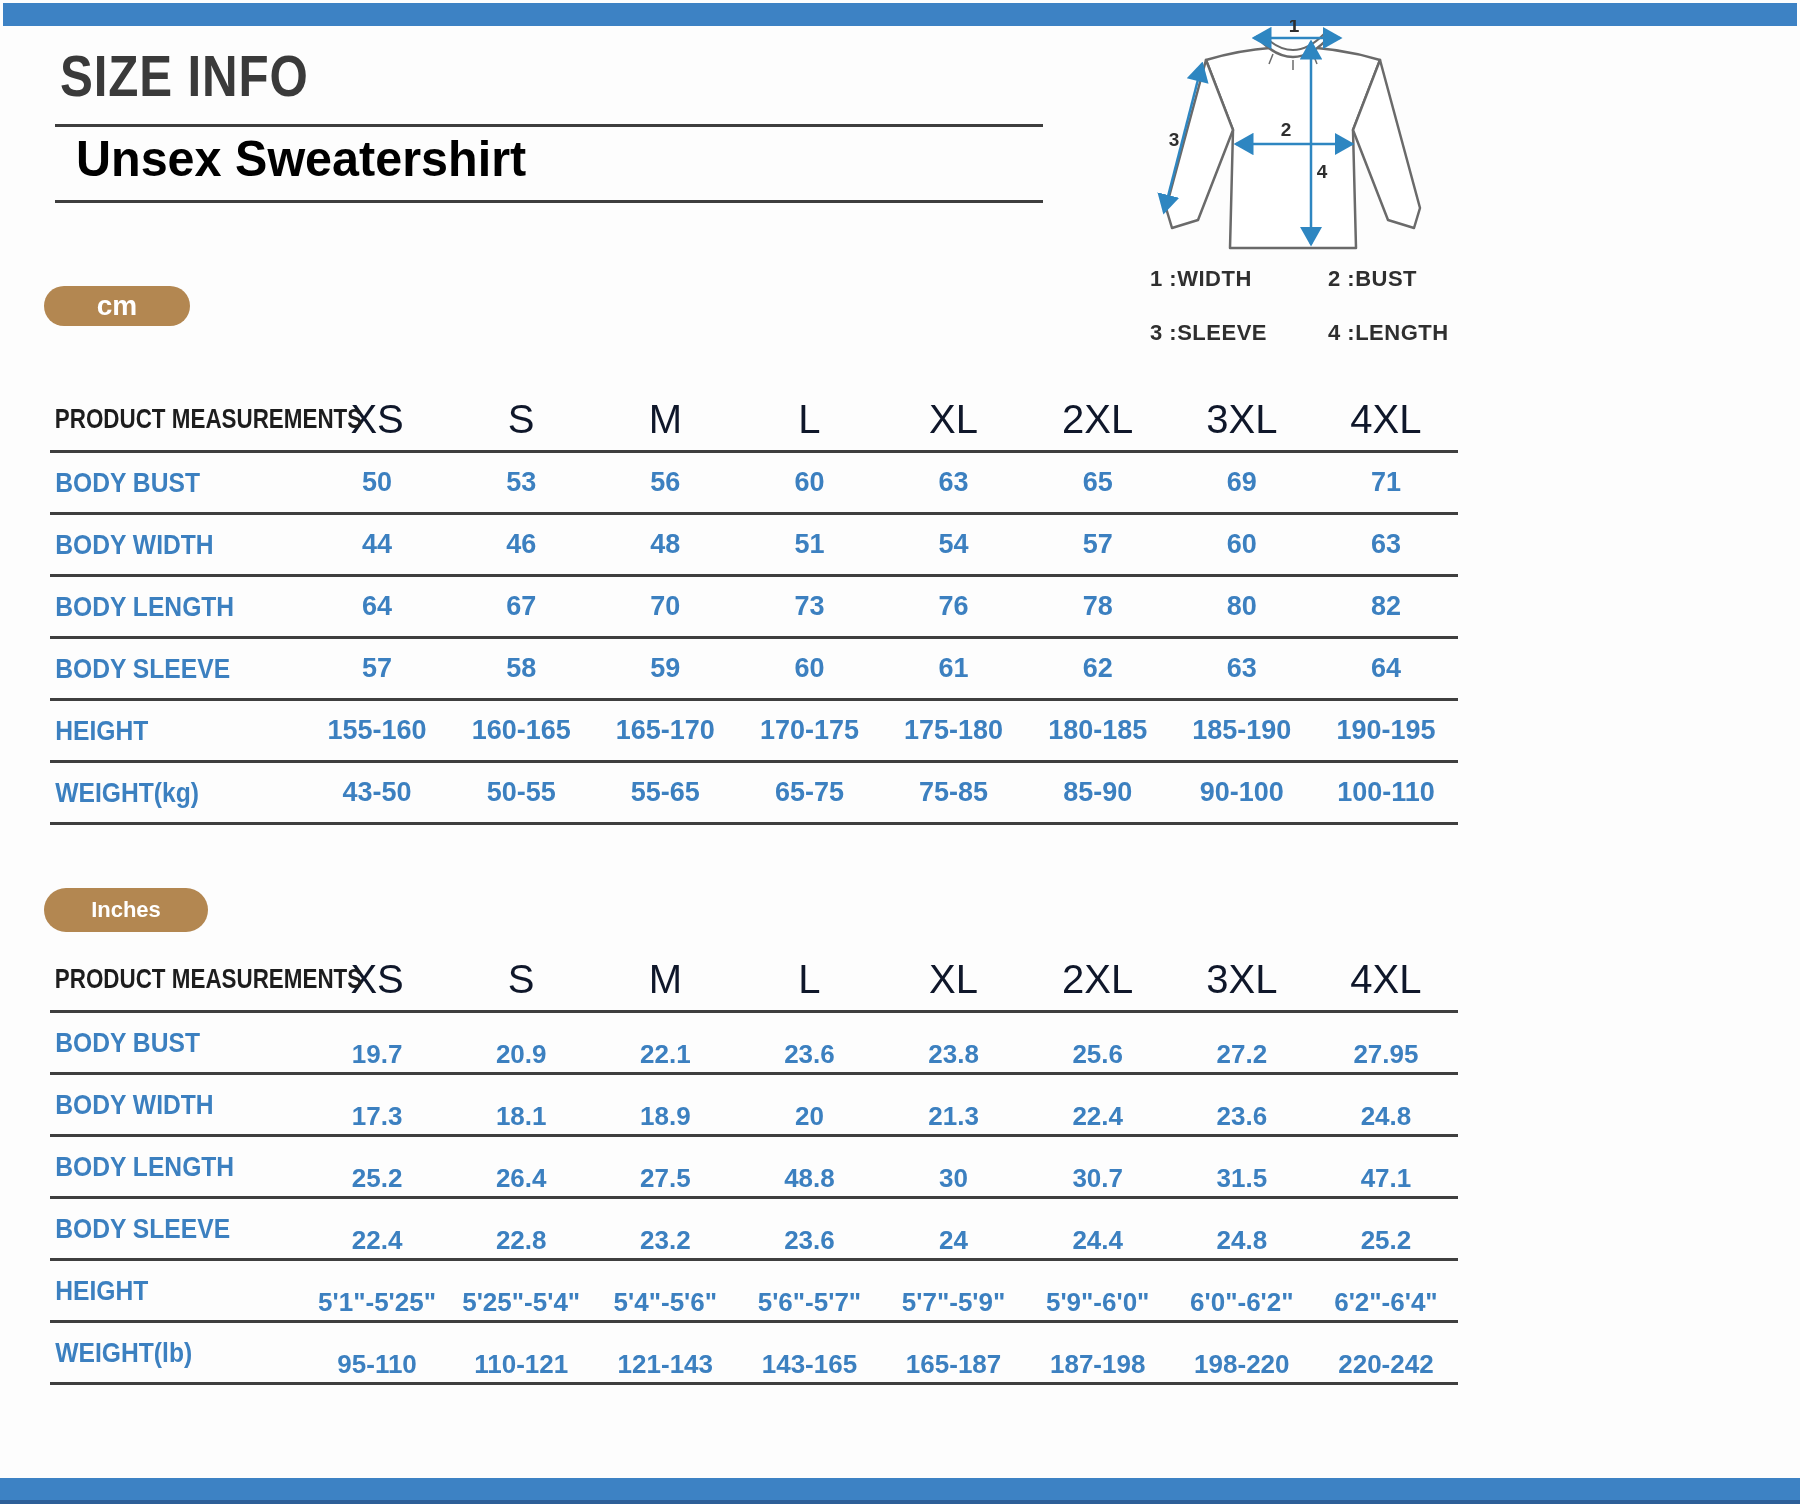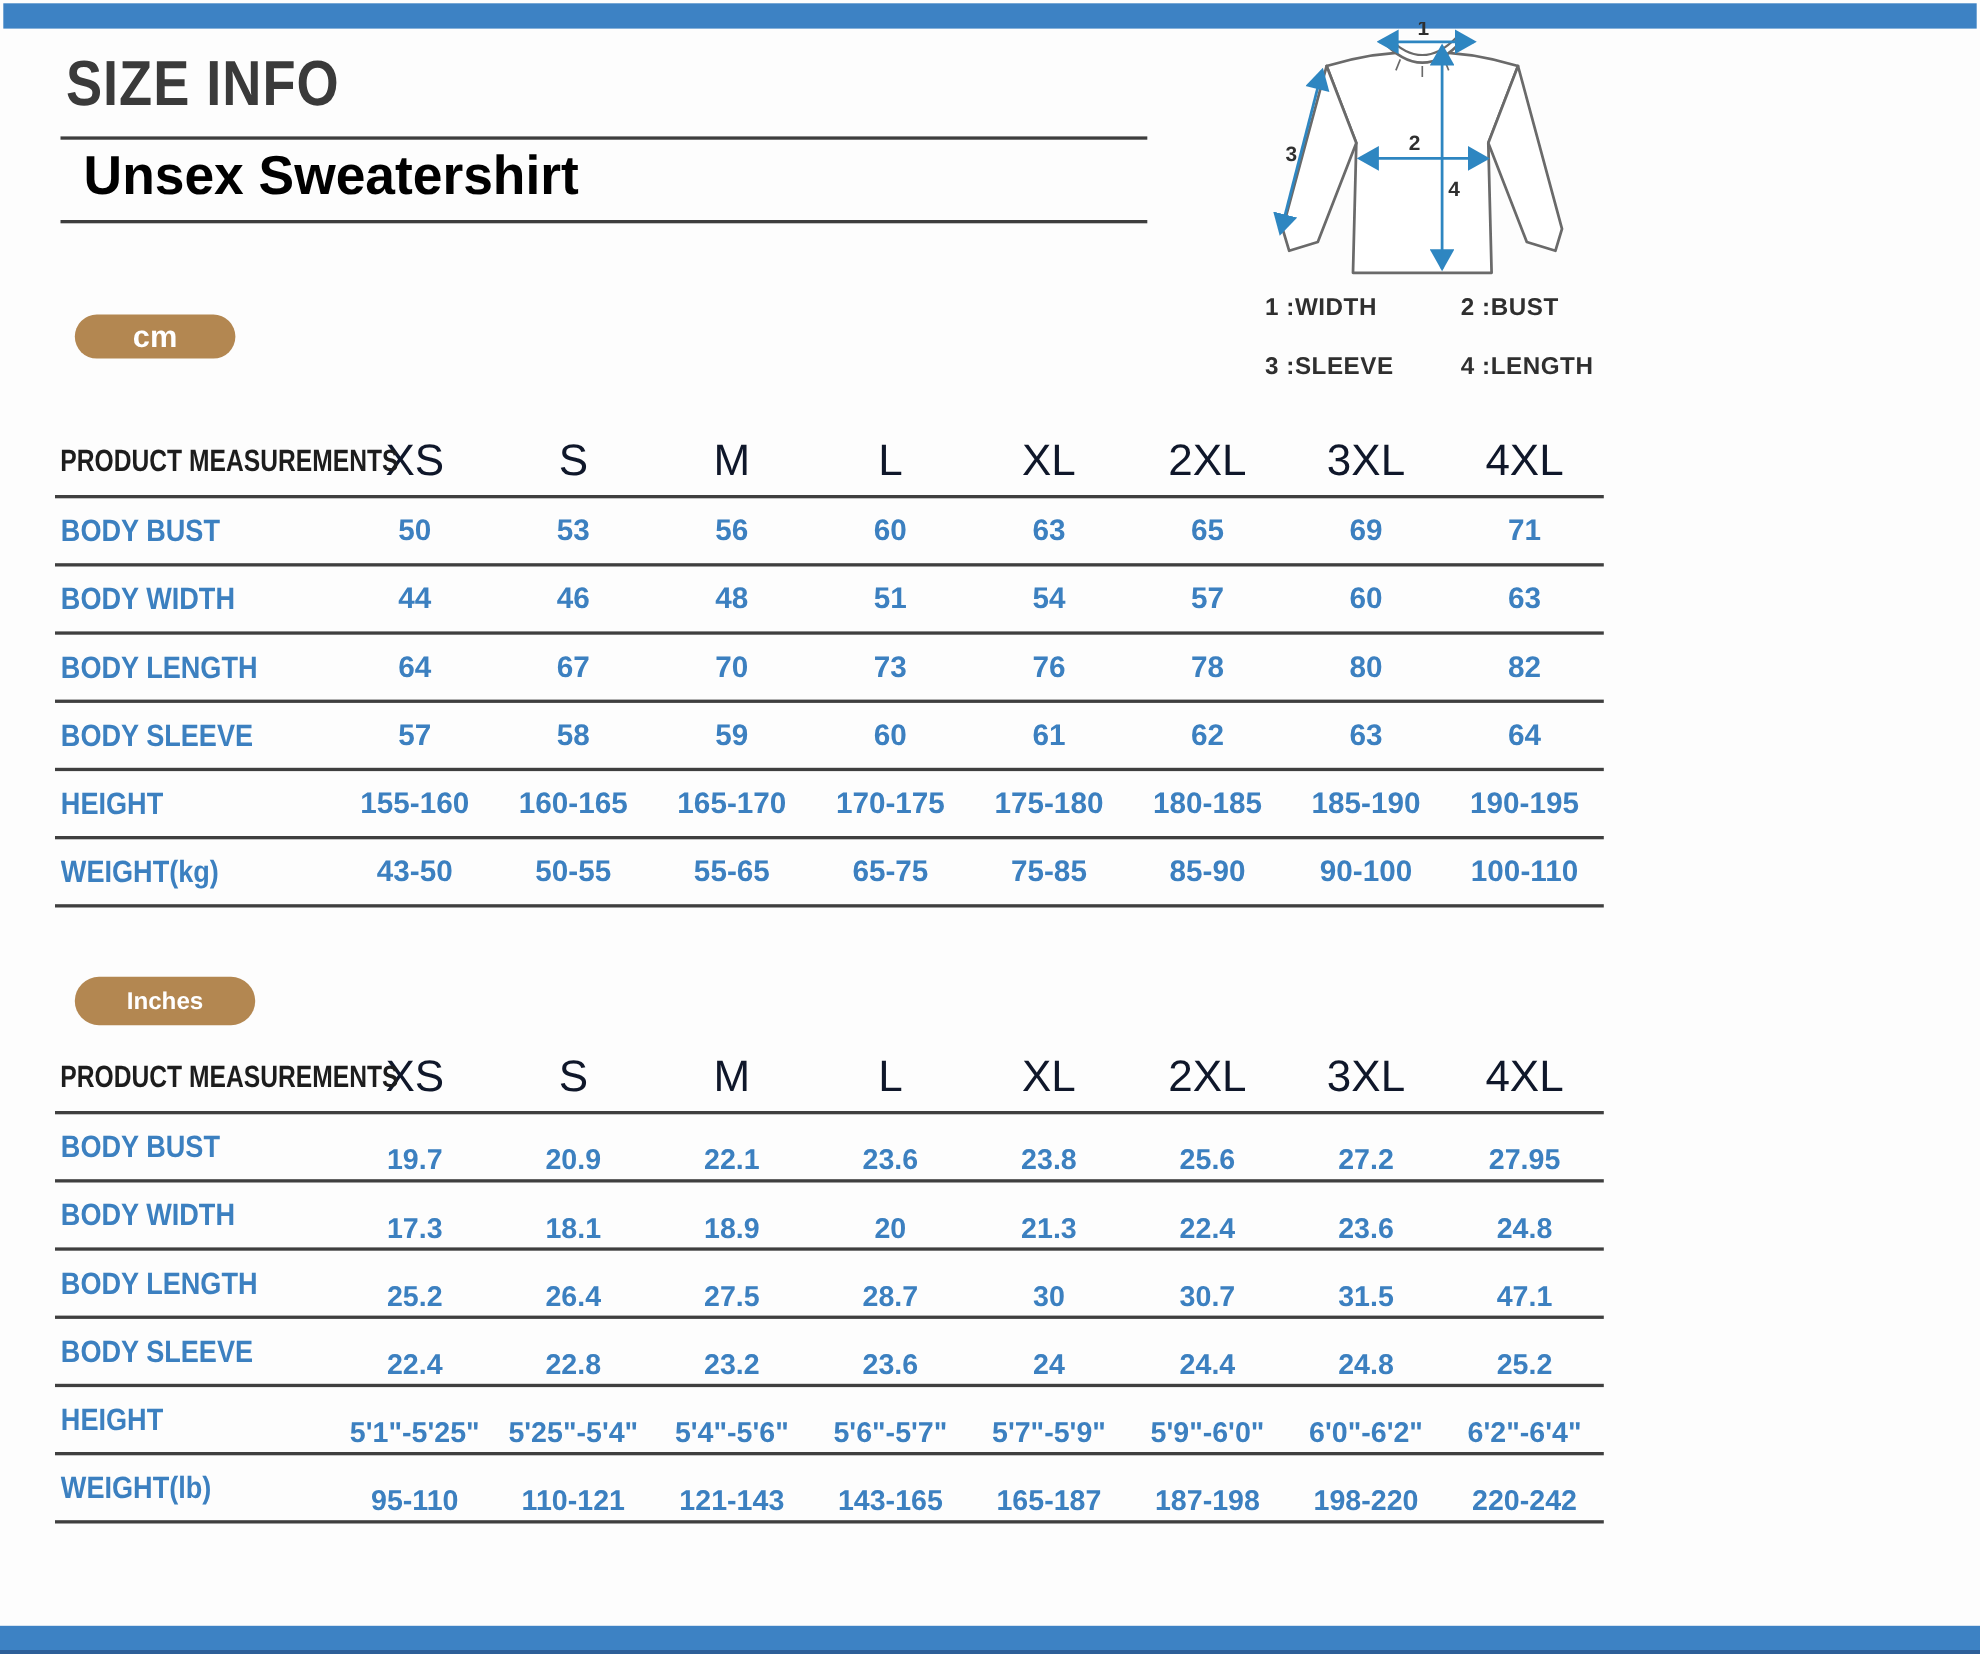--- a/index.html
+++ b/index.html
@@ -34,21 +34,21 @@
   .legend {
     margin:4px 0 0 32px; display:grid; grid-template-columns:150px auto;
     row-gap:6px; column-gap:10px;
     font-size:22px; font-weight:bold; color:#2f2f2f; letter-spacing:0.5px;
     white-space:nowrap;
     gap:28px;
   }
 
   
   .badge {
-    position:absolute; left:68px; background:#b38751; color:#fff;
+    position:absolute; left:44px; background:#b38751; color:#fff;
     font-weight:bold; text-align:center; border-radius:24px;
     box-sizing:border-box;
   }
   .badge-cm { top:286px; width:146px; height:40px; font-size:28px; line-height:40px; }
   .badge-in { top:888px; width:164px; height:44px; font-size:22px; line-height:44px; }
 
   
   .size-table { position:absolute; left:50px; width:1408px; }
   .table-cm { top:388px; }
   .table-in { top:948px; }
@@ -241,21 +241,21 @@
         <div class="cell val">21.3</div>
         <div class="cell val">22.4</div>
         <div class="cell val">23.6</div>
         <div class="cell val">24.8</div>
       </div>
       <div class="trow">
         <div class="cell label row-label">BODY LENGTH</div>
         <div class="cell val">25.2</div>
         <div class="cell val">26.4</div>
         <div class="cell val">27.5</div>
-        <div class="cell val">28.7</div>
+        <div class="cell val">48.8</div>
         <div class="cell val">30</div>
         <div class="cell val">30.7</div>
         <div class="cell val">31.5</div>
         <div class="cell val">47.1</div>
       </div>
       <div class="trow">
         <div class="cell label row-label">BODY SLEEVE</div>
         <div class="cell val">22.4</div>
         <div class="cell val">22.8</div>
         <div class="cell val">23.2</div>

